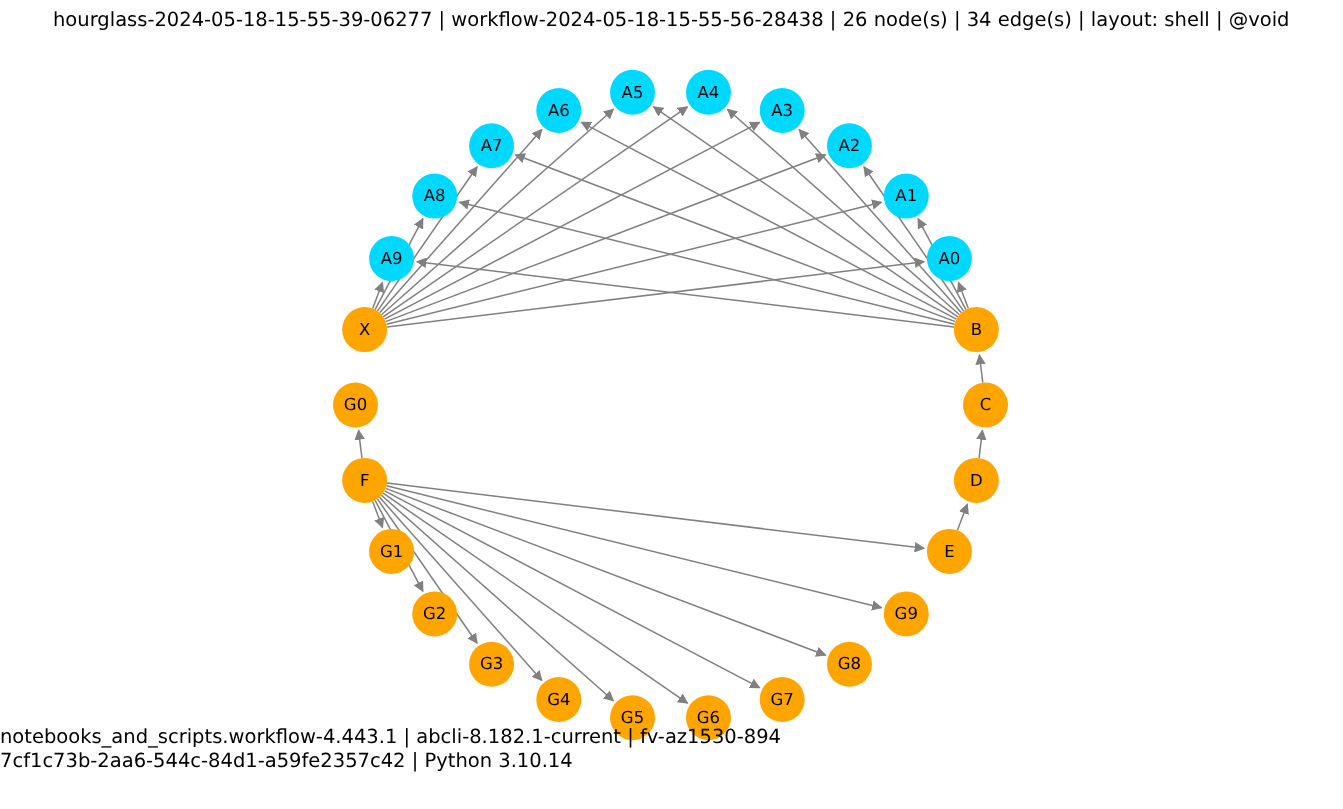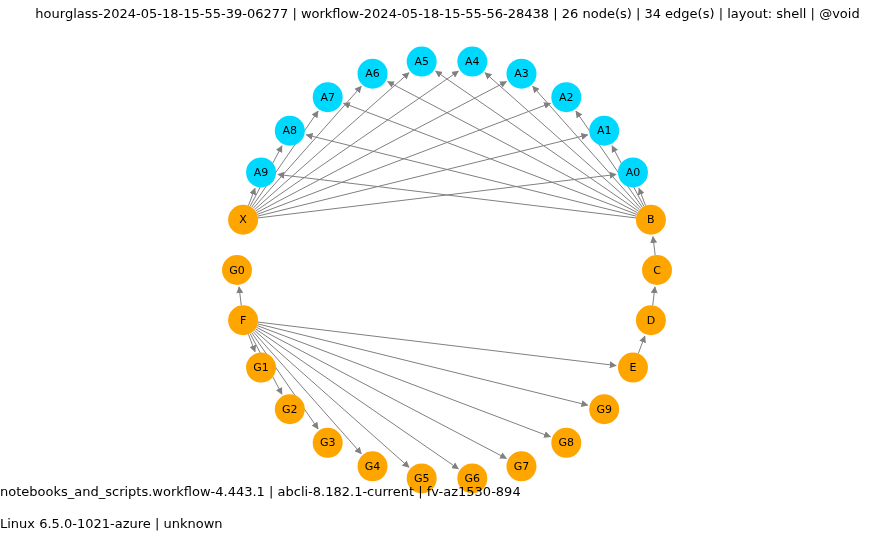--- a/index.html
+++ b/index.html
@@ -164,14 +164,14 @@
           <circle cx="372.5329737210676" cy="73.64658903606284" r="15"></circle>
           <text x="372.5329737210676" y="73.64658903606284">A6</text>
         </g>
         <g class="node cyan">
           <circle cx="421.6872971463822" cy="61.53113643940864" r="15"></circle>
           <text x="421.6872971463822" y="61.53113643940864">A5</text>
         </g>
       </g>
   </svg>
   <div class="footer f1">notebooks_and_scripts.workflow-4.443.1 | abcli-8.182.1-current | fv-az1530-894</div>
-  <div class="footer f3">Linux 6.5.0-1021-azure | unknown</div>
+  <div class="footer f2">7cf1c73b-2aa6-544c-84d1-a59fe2357c42 | Python 3.10.14</div>
 </div>
 
 </body></html>

